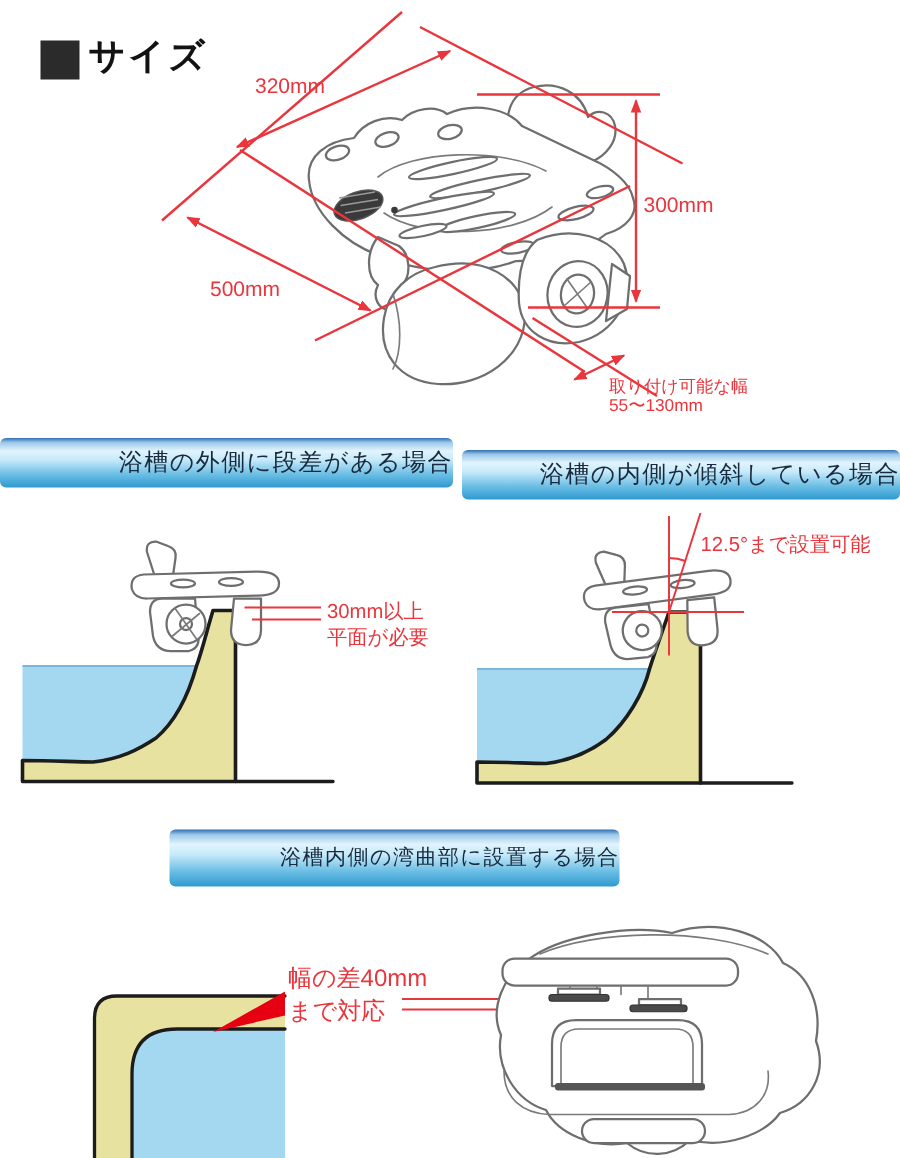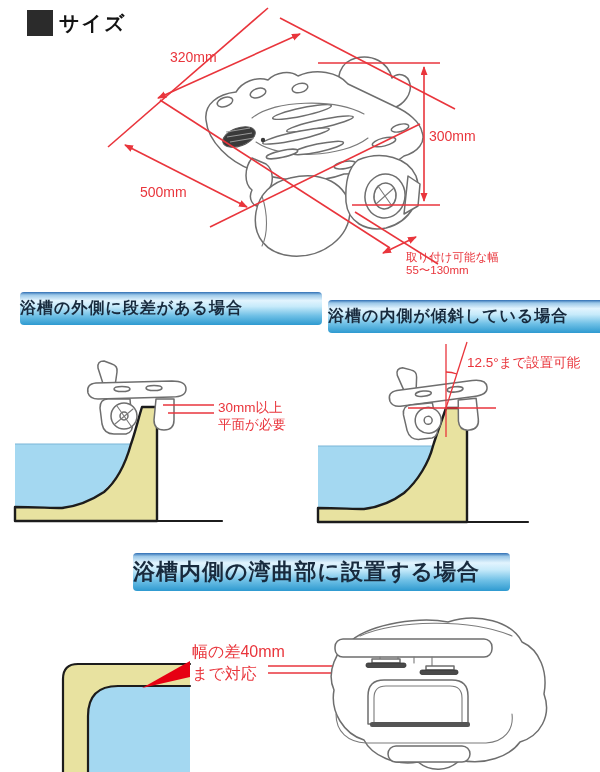--- a/index.html
+++ b/index.html
@@ -1,31 +1,31 @@
 <!DOCTYPE html>
 <html><head>
 <meta charset="utf-8">
 <style>
   html,body{margin:0;padding:0;background:#fff;}
   body{font-family:"Liberation Sans","DejaVu Sans",sans-serif;}
   #page{position:relative;width:600px;height:772px;background:#fff;overflow:hidden;}
 
   
-  .page-title{position:absolute;left:27px;top:10px;display:flex;align-items:flex-start;gap:6px;
-    font-size:20px;font-weight:600;color:#121212;letter-spacing:2px;}
+  .page-title{position:absolute;left:27px;top:21px;display:flex;align-items:flex-end;gap:6px;
+    font-size:24px;font-weight:600;color:#121212;letter-spacing:2px;}
   .title-square{width:26px;height:26px;background:#2b2b2b;display:inline-block;}
 
   
   .bar{position:absolute;height:33px;border-radius:4px;
     background:linear-gradient(180deg,#2f6eb4 0%,#9cc8e8 9%,#e2f4fe 26%,#c6eafa 44%,#6fc0e6 72%,#2e9ad0 100%);
-    display:flex;align-items:center;justify-content:flex-start;
-    color:#182a3d;font-size:16px;font-weight:700;letter-spacing:1px;margin-left:20px;}
+    display:flex;align-items:center;justify-content:flex-end;
+    color:#182a3d;font-size:16px;font-weight:400;letter-spacing:1px;}
   #bar-left{left:0;top:292px;width:302px;}
   #bar-right{left:308px;top:300px;width:292px;}
-  #bar-curve{left:113px;top:553px;width:377px;height:38px;font-size:22px;}
+  #bar-curve{left:113px;top:553px;width:300px;height:38px;font-size:14px;}
 
   svg{position:absolute;left:0;display:block;}
   #svg-size{top:0;}
   #svg-tubs{top:327px;}
   #svg-bottom{top:592px;}
 
   .dim-label{font-size:14px;fill:#e9353c;}
   .dim-label-small{font-size:11.5px;fill:#e9353c;}
   .note-label{font-size:13.5px;fill:#e9353c;}
   .note-label-big{font-size:16px;fill:#e9353c;font-weight:500;}

